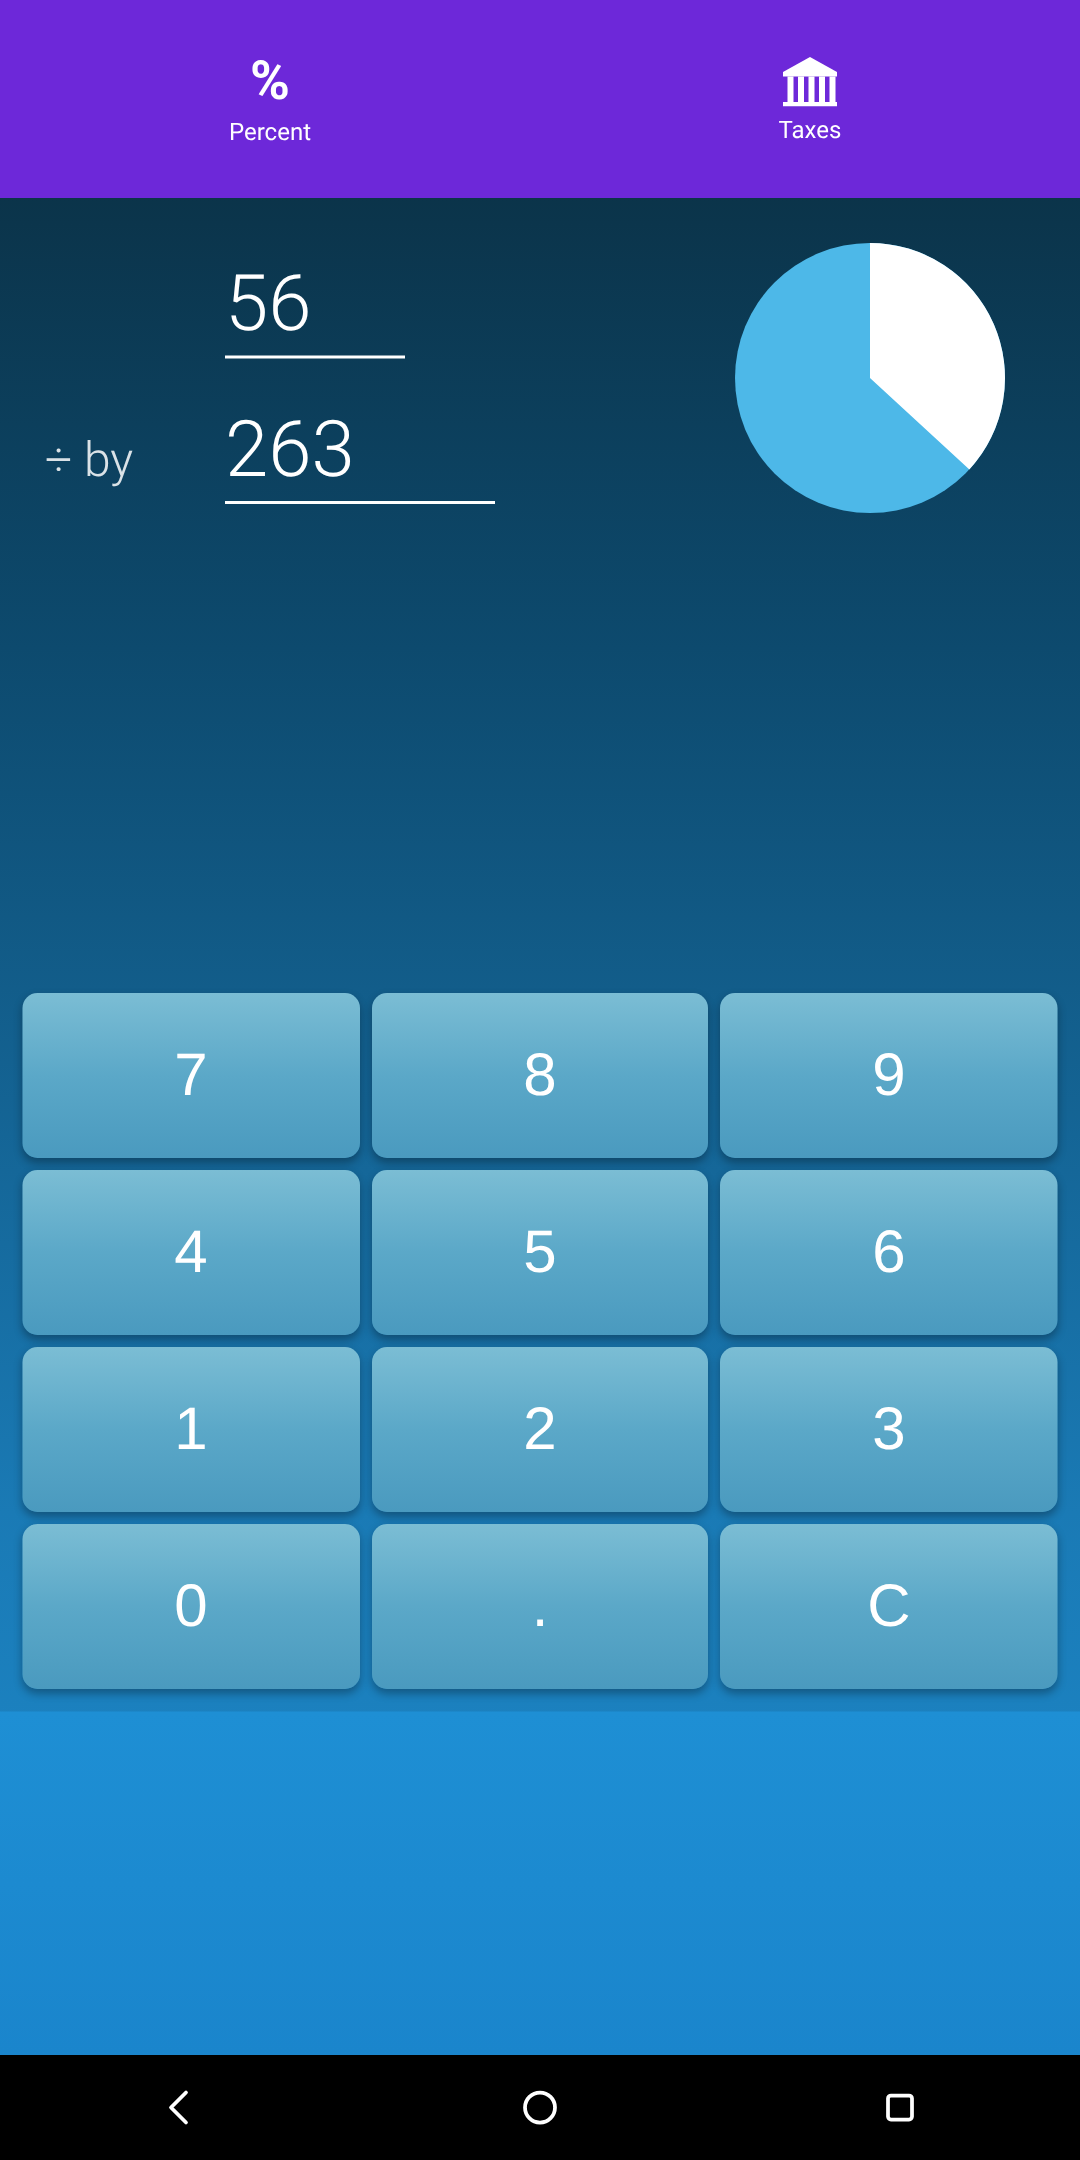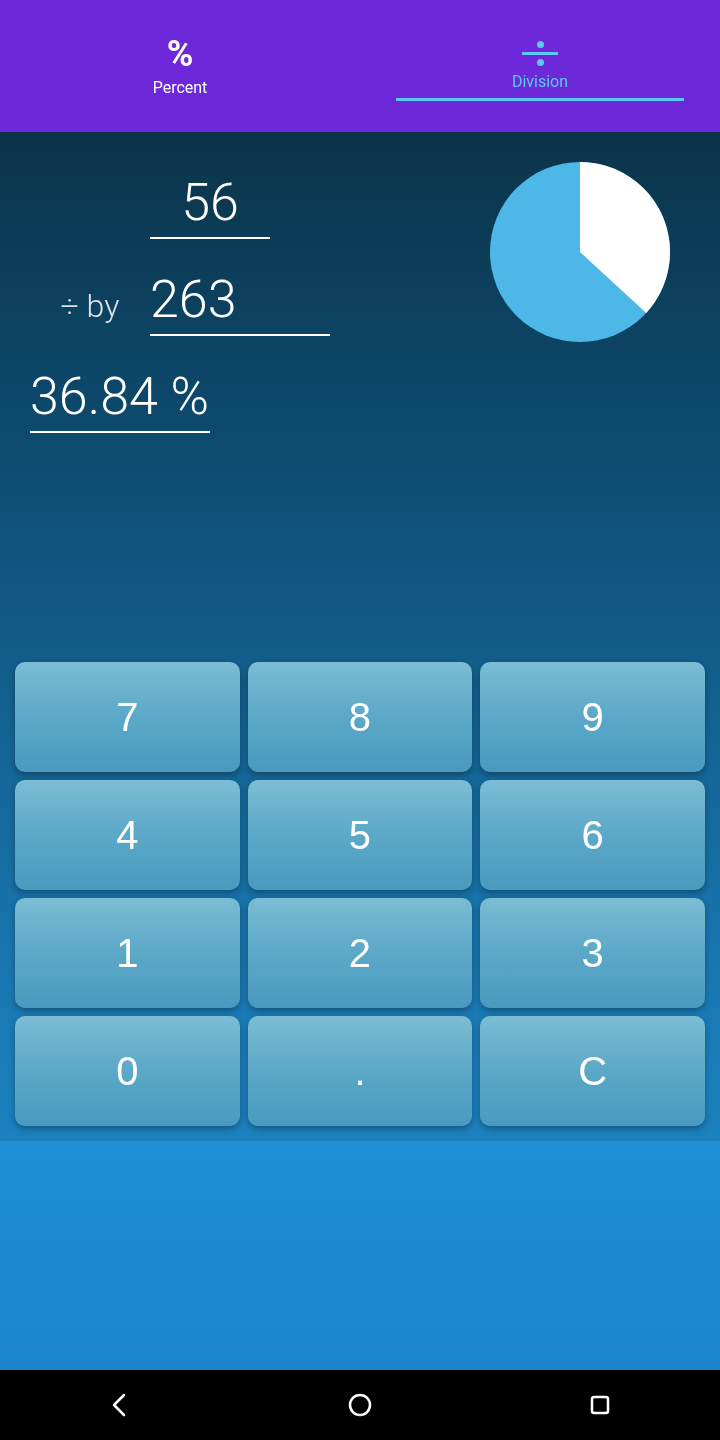--- a/index.html
+++ b/index.html
@@ -108,21 +108,20 @@
       display: flex;
       align-items: baseline;
       margin-bottom: 30px;
     }
 
     .row-label {
       font-size: 32px;
       color: rgba(255,255,255,0.85);
       min-width: 120px;
       font-weight: 300;
-      text-align: center;
     }
 
     .value-text {
       font-size: 52px;
       font-weight: 300;
       color: white;
       border-bottom: 2px solid white;
       padding-bottom: 4px;
       min-width: 180px;
     }
@@ -205,47 +204,57 @@
 </head>
 <body>
 
 <nav class="top-nav">
 
   <div class="nav-item">
     <span class="nav-icon icon-percent"></span>
     <span class="nav-label">Percent</span>
   </div>
 
-  <div class="nav-item active">
+
+
+  <div class="nav-item">
     <span class="nav-icon">
-      <div class="icon-division">
-        <div class="dot"></div>
-        <div class="line"></div>
-        <div class="dot"></div>
+      <div class="icon-taxes">
+        <svg viewBox="0 0 38 34" fill="white" xmlns="http://www.w3.org/2000/svg">
+
+          <rect x="1" y="31" width="36" height="3"></rect>
+
+          <rect x="4" y="14" width="4" height="17"></rect>
+          <rect x="11" y="14" width="4" height="17"></rect>
+          <rect x="18" y="14" width="4" height="17"></rect>
+          <rect x="25" y="14" width="4" height="17"></rect>
+          <rect x="32" y="14" width="4" height="17" rx="0"></rect>
+
+          <rect x="1" y="11" width="36" height="3"></rect>
+
+          <polygon points="19,1 1,11 37,11"></polygon>
+        </svg>
       </div>
     </span>
-    <span class="nav-label">Division</span>
-  </div>
-
-
+    <span class="nav-label">Taxes</span>
+  </div>
 </nav>
 
 <div class="display-area">
 
   <div class="row-value" style="margin-left:120px; margin-top: 10px;">
-    <span class="value-text" style="min-width:120px;text-align:center;">56</span>
+    <span class="value-text" style="min-width:120px;">56</span>
   </div>
 
   <div class="row-value">
     <span class="row-label">÷ by</span>
     <span class="value-text">263</span>
   </div>
 
   <div class="row-value">
-    <span class="value-text result">36.84 %</span>
   </div>
 
   <div class="pie-chart-container">
     <svg viewBox="0 0 200 200" xmlns="http://www.w3.org/2000/svg">
 
       <circle cx="100" cy="100" r="90" fill="#4db8e8"></circle>
 
       <path d="M 100 100 L 100 10 A 90 90 0 0 1 166.25 160.92 Z" fill="white"></path>
     </svg>
   </div>

